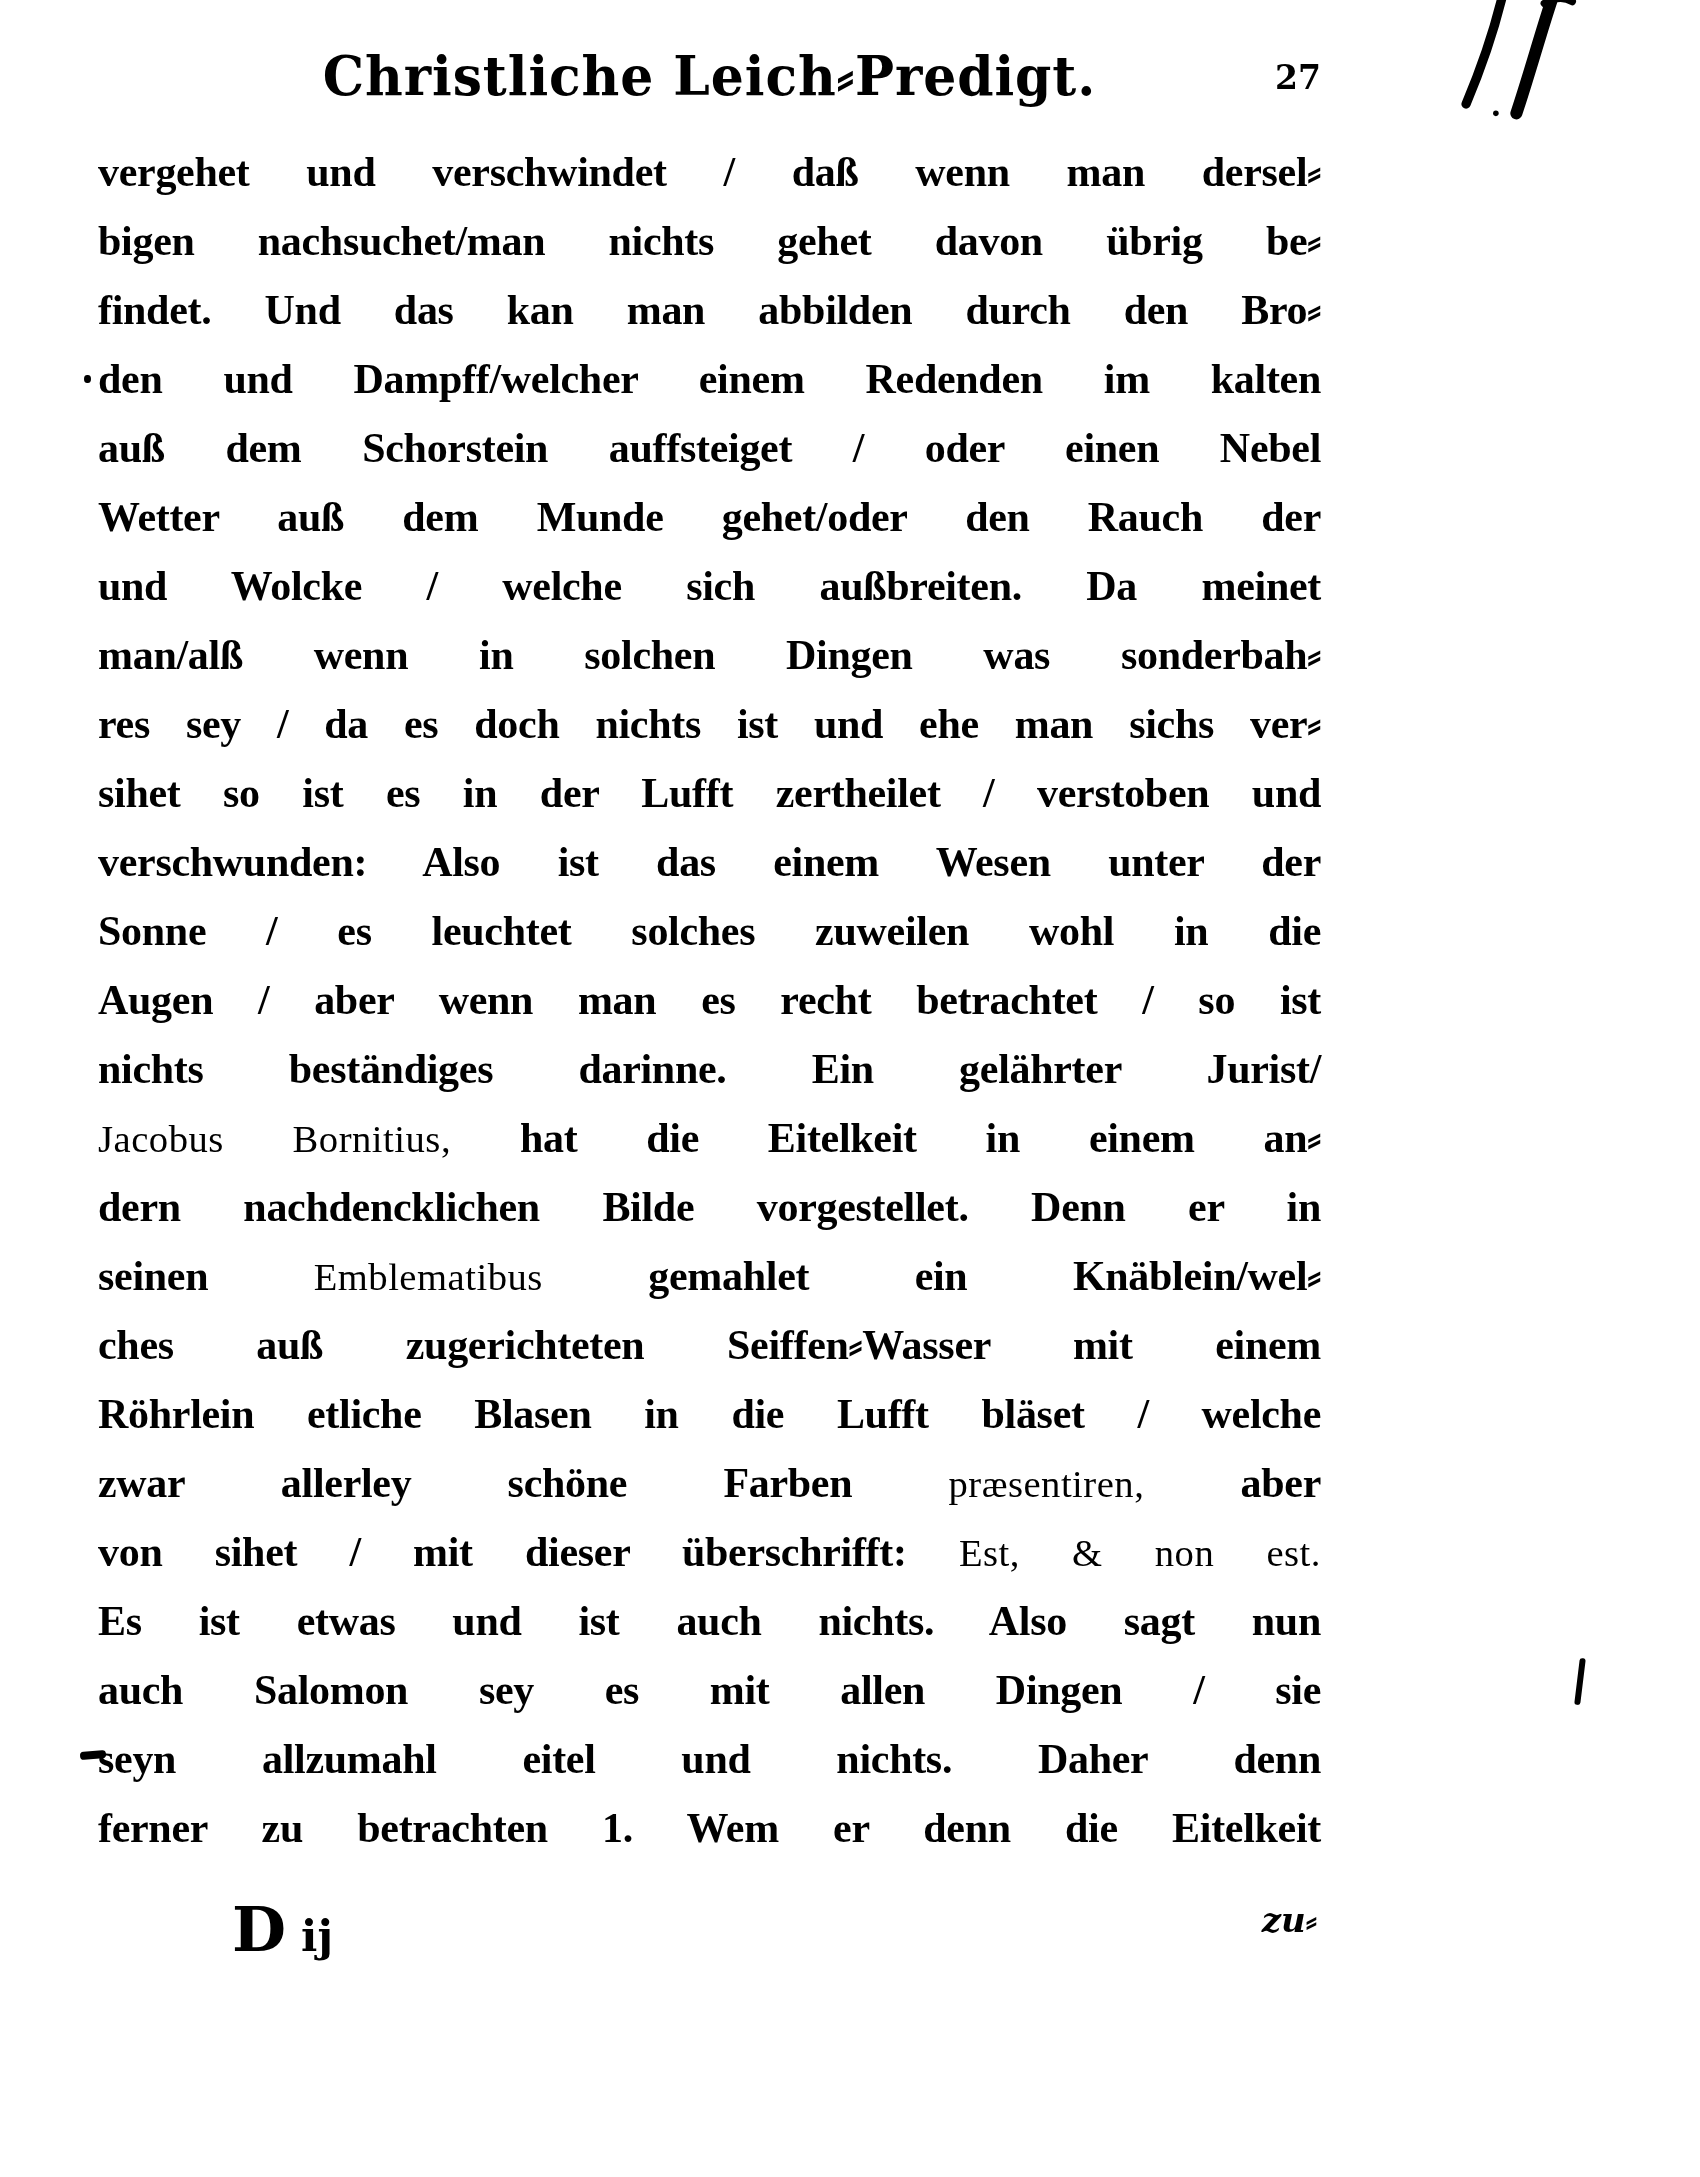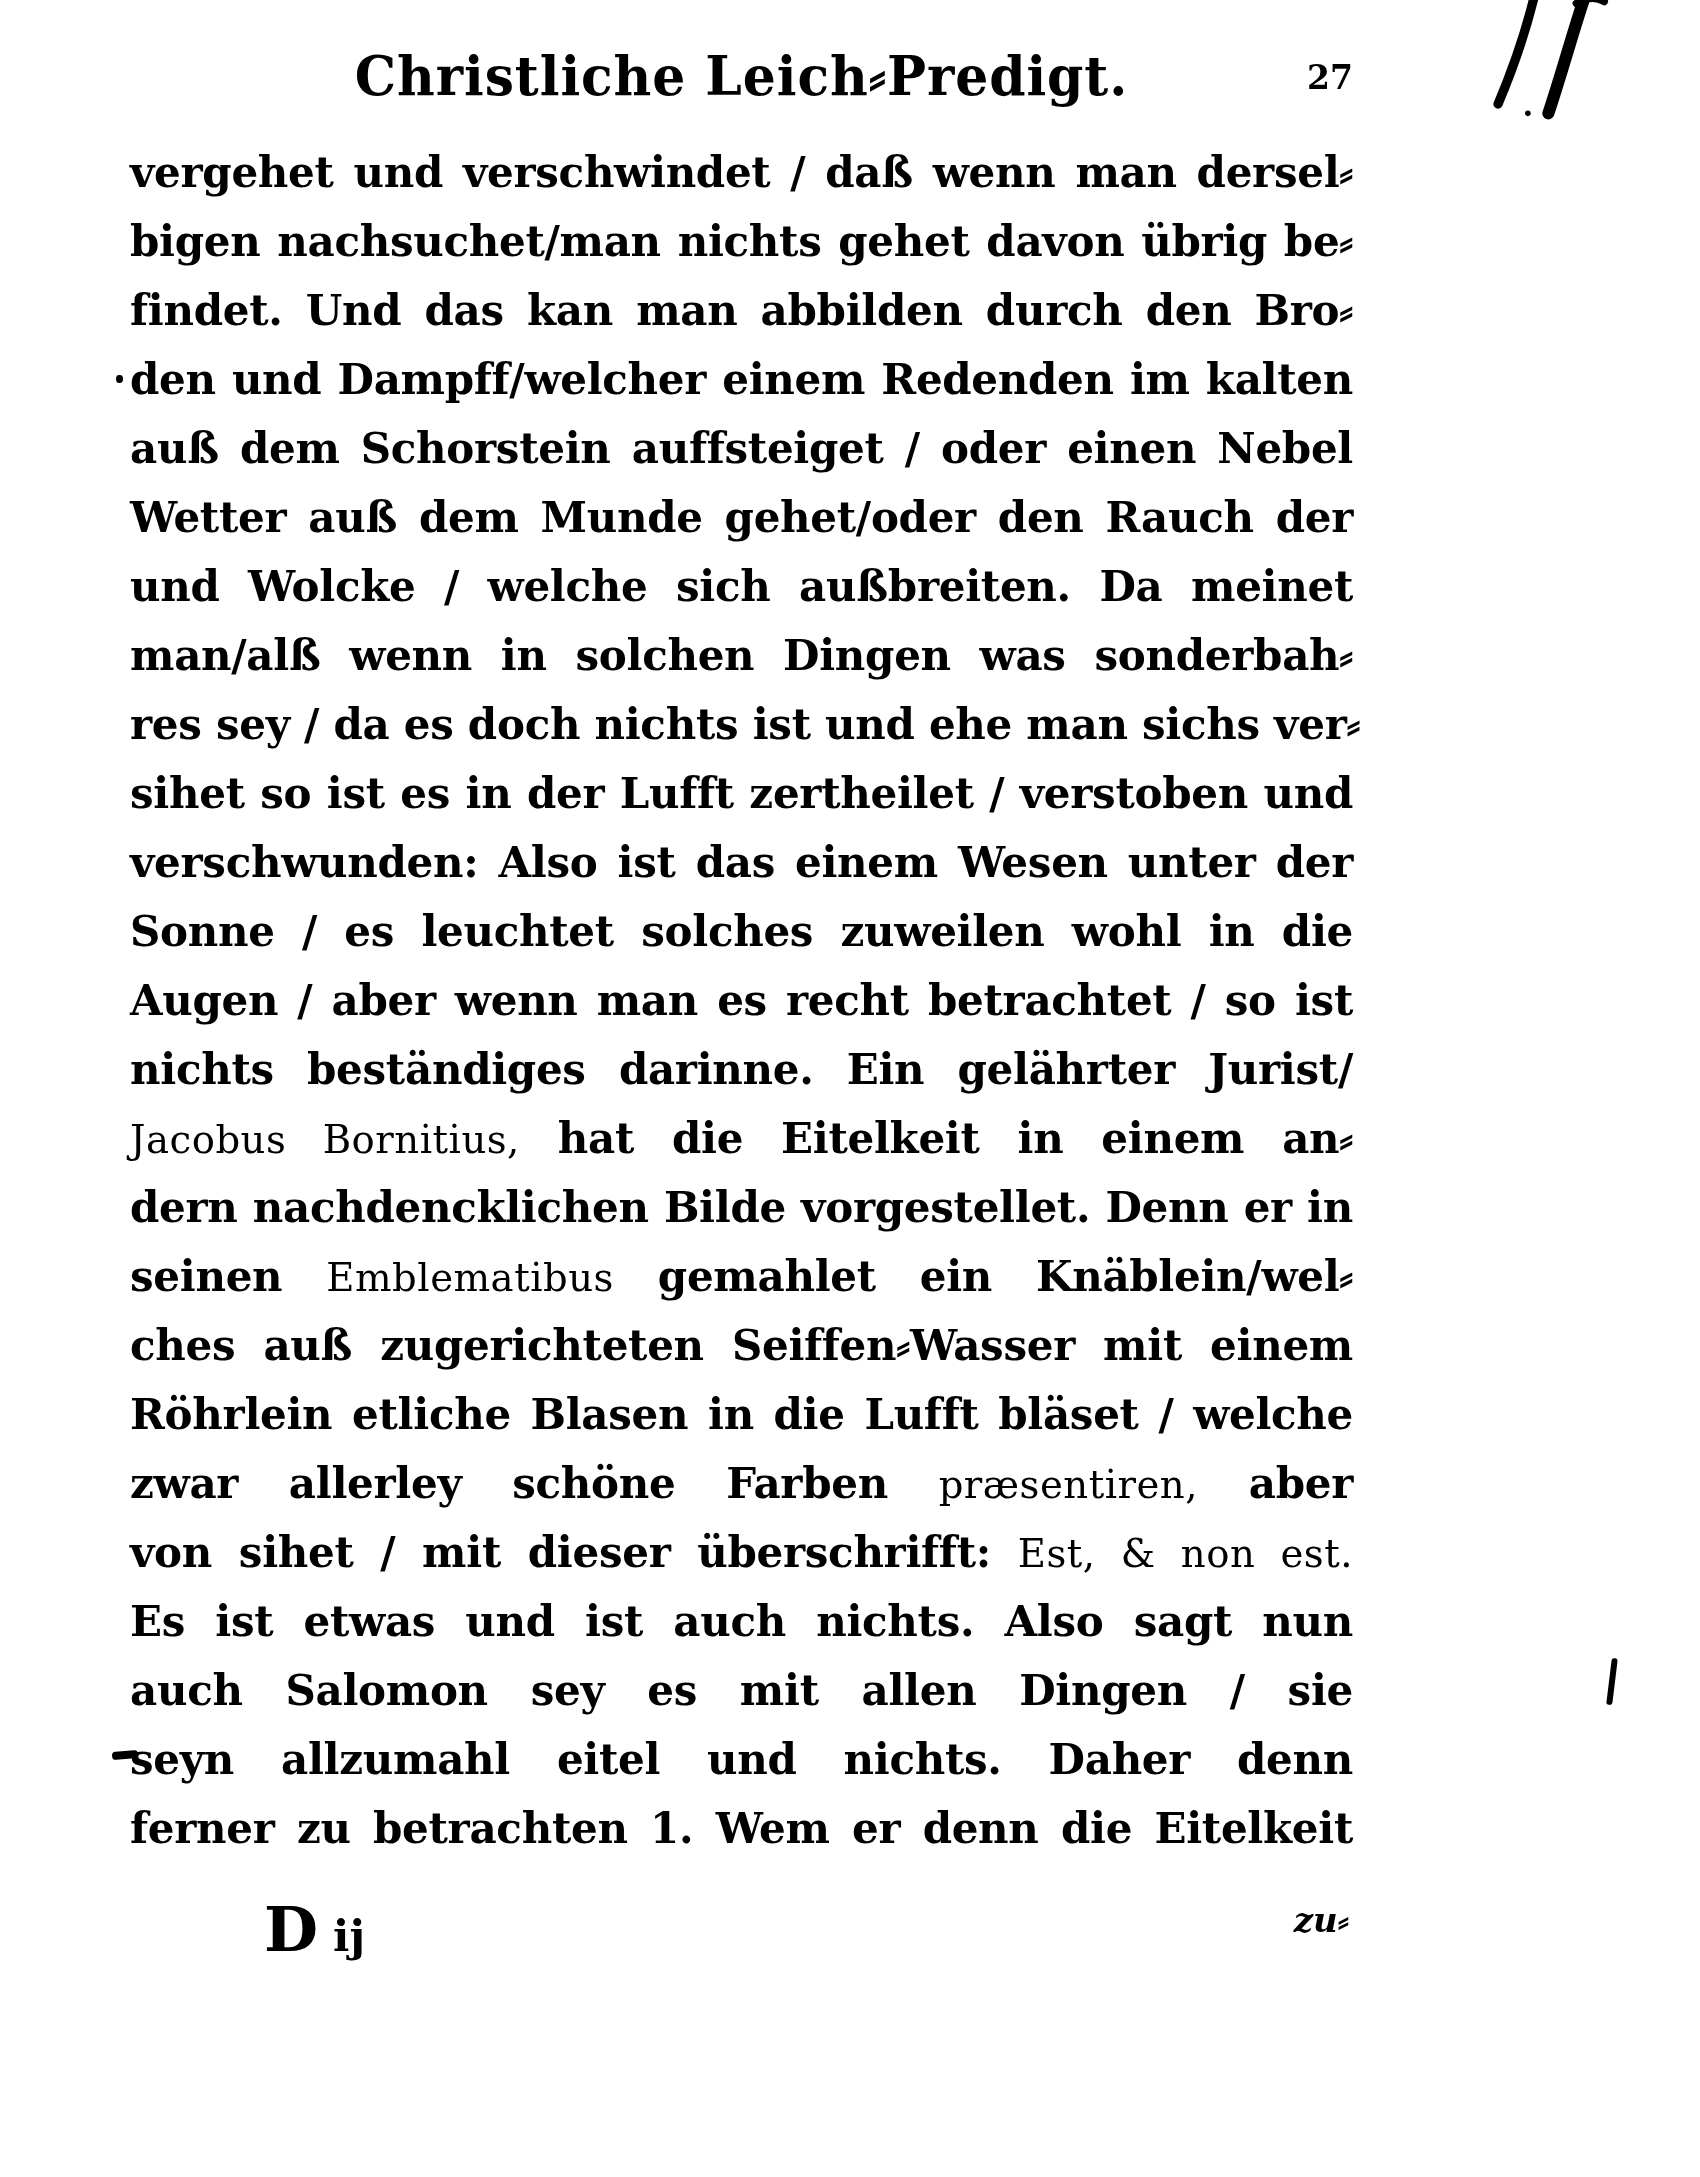--- a/index.html
+++ b/index.html
@@ -12,21 +12,20 @@
     background: #ffffff;
     position: relative;
     overflow: hidden;
     font-family: "DejaVu Serif", "DejaVu Sans", serif;
     color: #000000;
   }
   .page {
     position: absolute;
     inset: 0;
     background: #ffffff;
-    margin-left: 32px;
   }
   .content {
     position: absolute;
     left: 98px;
     top: 0;
     width: 1223px;
     height: 2178px;
   }
   
   .header {
@@ -60,20 +59,21 @@
   .line {
     height: 69px;
     line-height: 69px;
     font-size: 42px;
     font-weight: bold;
     white-space: nowrap;
     text-align: justify;
     text-align-last: justify;
     text-justify: inter-word;
     letter-spacing: -0.3px;
+    font-family: Liberation Serif, serif;
   }
   .line .roman {
     font-weight: normal;
     font-size: 0.92em;
     letter-spacing: 0.5px;
   }
   
   .footer {
     position: absolute;
     top: 1892px;

